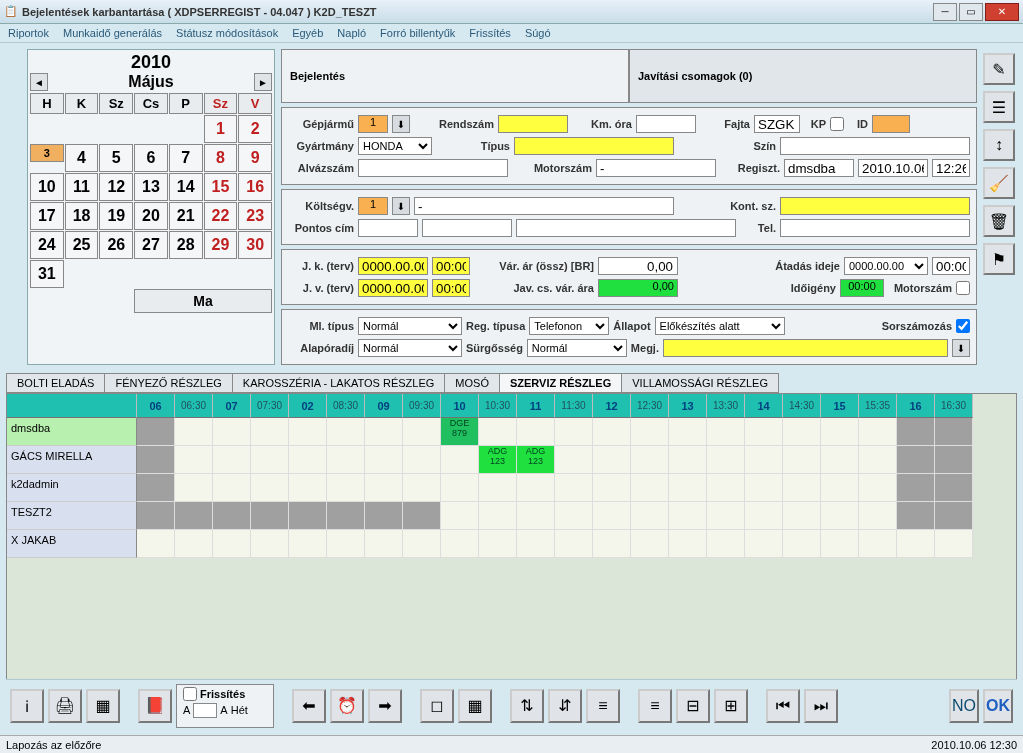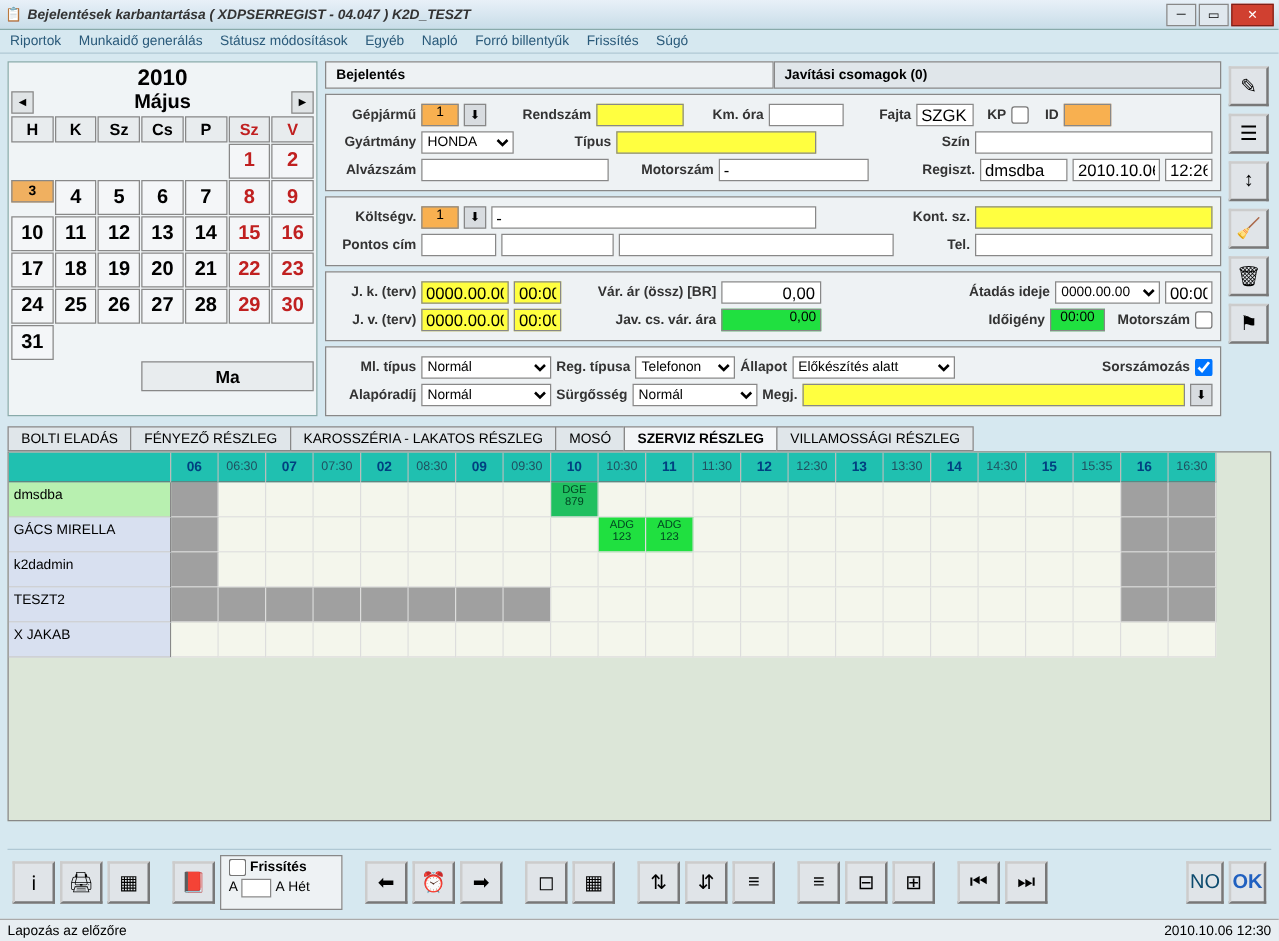--- a/index.html
+++ b/index.html
@@ -1,45 +1,45 @@
 <!DOCTYPE html>
 <html><head>
 <meta charset="utf-8">
 <style>
 * { box-sizing: border-box; margin: 0; padding: 0; }
 body { font-family: Tahoma, Arial, sans-serif; font-size: 11px; background: #d6e8f0; width: 1023px; height: 753px; overflow: hidden; }
 .titlebar { background: linear-gradient(#e8f0f8,#c8dde8); height: 24px; display: flex; align-items: center; padding: 0 4px; border-bottom: 1px solid #8aa; }
 .titlebar .icon { width: 14px; height: 14px; margin-right: 4px; }
-.titlebar .title { flex: 1; font-weight: bold; color: #333; font-style: italic; }
+.titlebar .title { flex: 1; font-weight: bold; color: #333; }
 .win-btn { width: 24px; height: 18px; margin-left: 2px; border: 1px solid #888; background: #e0e8ee; font-size: 10px; display: inline-flex; align-items: center; justify-content: center; }
 .win-close { background: #d04030; color: #fff; border-color: #802018; width: 34px; }
 .menubar { background: #d6e8f0; padding: 3px 8px; color: #2a5a7a; display: flex; gap: 14px; border-bottom: 1px solid #b0c8d4; }
 .menubar span { cursor: default; }
-.main { display: flex; padding: 6px; gap: 6px; }
+.main { display: flex; padding: 6px; gap: 6px; margin-left: 21px; }
 
 
 .calendar { width: 248px; background: #f0f4f6; border: 1px solid #8aa; padding: 2px; }
 .cal-hdr { display: flex; align-items: center; justify-content: center; gap: 4px; }
 .cal-year { font-size: 18px; font-weight: bold; flex: 1; text-align: center; }
 .cal-month-row { display: flex; align-items: center; }
 .cal-arrow { width: 18px; height: 18px; background: #e0e4e6; border: 1px solid #888; font-size: 10px; display: flex; align-items: center; justify-content: center; }
 .cal-month { flex:1; text-align:center; font-size: 16px; font-weight: bold; }
 .cal-grid { display: grid; grid-template-columns: repeat(7, 1fr); gap: 1px; margin-top: 2px; }
 .cal-head { font-weight: bold; text-align: center; padding: 2px 0; border: 1px solid #888; background: #e8ecee; font-size: 13px;}
 .cal-head.we { color: #c02020; }
 .cal-cell { height: 28px; border: 1px solid #888; display: flex; align-items: center; justify-content: center; font-size: 16px; font-weight: bold; background: #f4f6f8; }
 .cal-cell.we { color: #c02020; }
 .cal-cell.sel { background: #f0b060; }
 .cal-cell.empty { background: transparent; border: none; }
 .cal-today { grid-column: 4 / span 4; border: 1px solid #888; text-align: center; font-weight: bold; font-size: 14px; padding: 3px 0; background: #e8ecee;}
 
 
 .form-wrap { flex: 1; display: flex; flex-direction: column; gap: 4px; }
 .tab-row { display: flex; }
-.tab { flex:1; border: 1px solid #888; padding: 4px 8px; background: #e0e6ea; font-weight: bold; }
+.tab { flex:1; border: 1px solid #888; padding: 20px 8px; background: #e0e6ea; font-weight: bold; }
 .tab.active { background: #eef2f4; }
 .panel { border: 1px solid #888; background: #eef2f4; padding: 4px 6px; }
 .row { display: flex; align-items: center; gap: 4px; margin: 2px 0; min-height: 20px; }
 .lbl { text-align: right; font-weight: bold; color: #333; }
 .fld { height: 18px; border: 1px solid #888; padding: 0 3px; background: #fff; }
 .fld.y { background: #ffff40; }
 .fld.o { background: #f8b050; text-align: center; }
 .fld.g { background: #20e040; text-align: right; }
 .sel { height: 18px; border: 1px solid #888; background: #fff; font-size: 11px; }
 .mini-btn { width: 18px; height: 18px; border: 1px solid #888; background: #d8dce0; font-size: 10px; display:flex;align-items:center;justify-content:center;}

